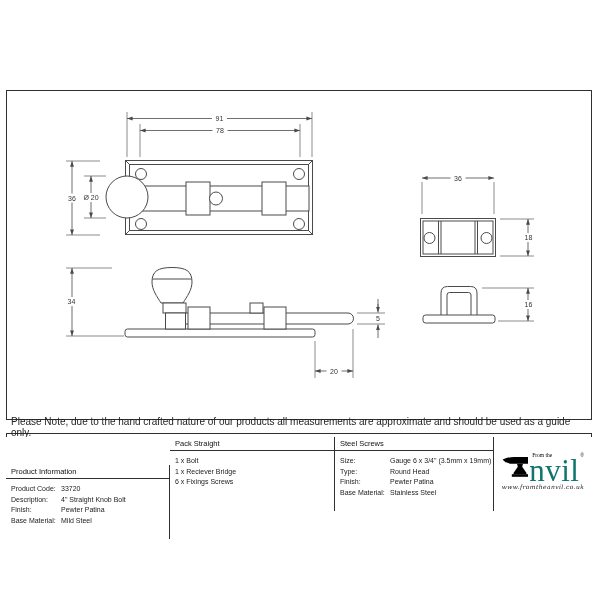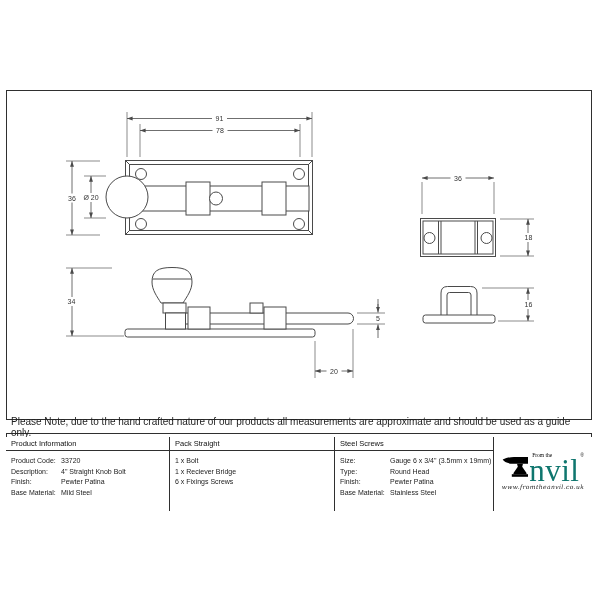--- a/index.html
+++ b/index.html
@@ -30,21 +30,21 @@
     position: absolute; left: 6px; top: 419px; width: 586px; height: 15px;
     border-top: 1.2px solid #2f2f2f; border-bottom: 1.2px solid #2f2f2f;
     background: #fff; display: flex; align-items: center;
     padding-left: 5px; font-size: 10px; color: #222;
   }
   .spec-table {
     position: absolute; left: 6px; top: 437px; width: 586px; height: 74px;
     display: flex; background: #fff;
   }
   .col { height: 100%; border-right: 1.2px solid #2f2f2f; }
-  .col.c1 { width: 164px; }
+  .col.c1 { width: 164px; margin-top: 28px; }
   .col.c2 { width: 165px; }
   .col.c3 { width: 159px; }
   .col.c4 { flex: 1; border-right: none; display:flex; align-items:center; justify-content:center; }
   .col-header {
     height: 14px; border-bottom: 1.2px solid #2f2f2f;
     font-size: 7.5px; color: #111; padding: 2px 0 0 5px;
   }
   .col-body { padding: 5px 2px 0 5px; font-size: 7px; line-height: 10.5px; color: #222; }
   .kv-row { display: flex; }
   .kv-row .k { width: 50px; flex: 0 0 50px; }

